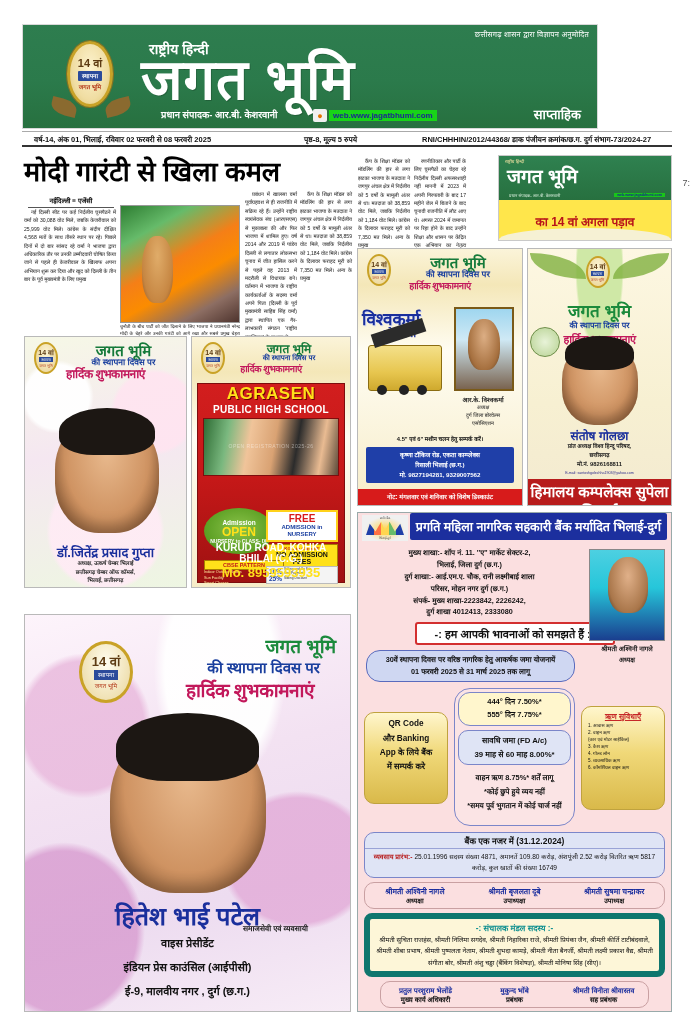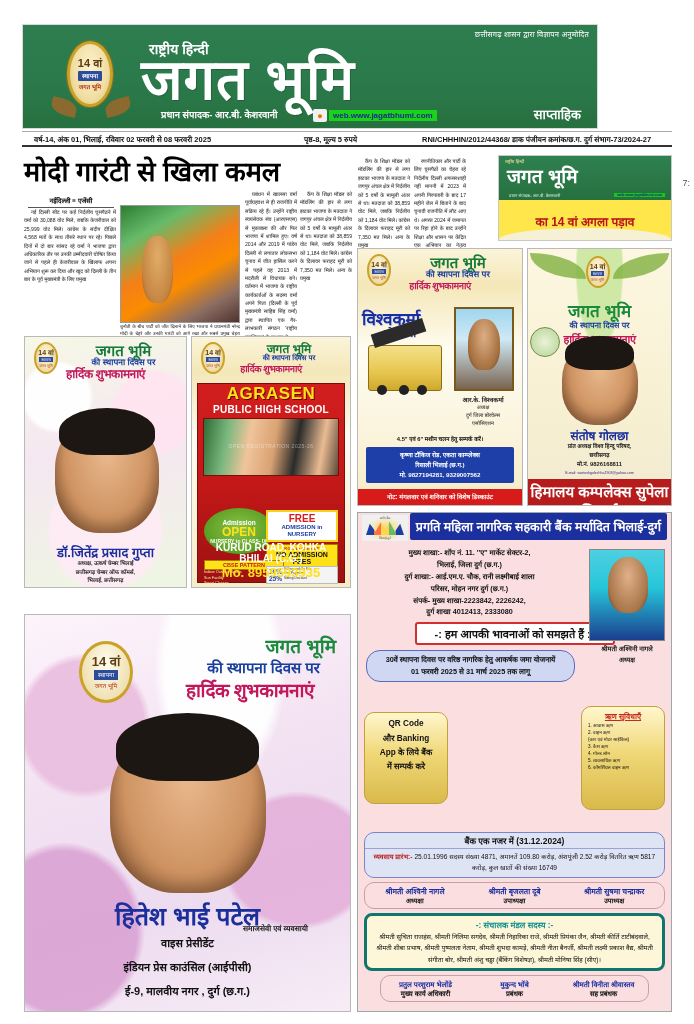--- a/index.html
+++ b/index.html
@@ -574,21 +574,21 @@
   }
   .bk-glance .g-b b { color: #b71c1c; }
   .bk-offs {
     margin: 4px 6px 0; display: flex; background: #fbdfe0;
     border: 1px solid #c9a0a2; border-radius: 10px; padding: 3px 0;
   }
   .bk-offs div { flex: 1; text-align: center; }
   .bk-offs .nm { font-size: 7.6px; font-weight: bold; color: #1c2f9e; }
   .bk-offs .rl { font-size: 6.6px; font-weight: bold; color: #111; }
   .bk-board {
-    margin: 4px 6px 0; border: 3px solid #0f766e; border-radius: 8px;
+    margin: 4px 6px 0; border: 6px solid #0f766e; border-radius: 8px;
     background: #fdf6d8; padding: 3px 5px;
   }
   .bk-board .b-t {
     text-align: center; font-size: 8.2px; font-weight: bold; color: #0f8f8f;
   }
   .bk-board .b-b {
     text-align: center; font-size: 6.5px; color: #111; line-height: 1.75; margin-top:1px;
   }
   .bk-mgmt {
     margin: 4px 22px 0; display: flex; background: #fbdfe0;
@@ -845,20 +845,31 @@
 01 फरवरी 2025 से 31 मार्च 2025 तक लागू</div>
 
     <div class="bk-grid">
       <div class="bk-cap bk-qr">
         <div class="txt" style="white-space:pre-line">QR Code
 और Banking
 App के लिये बैंक
 में सम्पर्क करे</div>
       </div>
 
+      <div class="bk-center">
+        <div class="bk-rate" style="white-space:pre-line">444° दिन 7.50%*
+555° दिन 7.75%*</div>
+        <div class="bk-fd">
+          <div>सावधि जमा (FD A/c)</div>
+          <div>39 माह से 60 माह 8.00%*</div>
+        </div>
+        <div class="bk-terms" style="white-space:pre-line">वाहन ऋण 8.75%* शर्तें लागू
+*कोई छुपे हुये व्यय नहीं
+*समय पूर्व भुगतान में कोई चार्ज नहीं</div>
+      </div>
 
       <div class="bk-cap bk-loan">
         <div class="hd">ऋण सुविधाएँ</div>
         <ol>
           <li>1. आवास ऋण</li>
           <li>2. वाहन ऋण</li>
           <li>(कार एवं मोटर साईकिल)</li>
           <li>3. कैश ऋण</li>
           <li>4. गोल्ड लोन</li>
           <li>5. व्यवसायिक ऋण</li>

